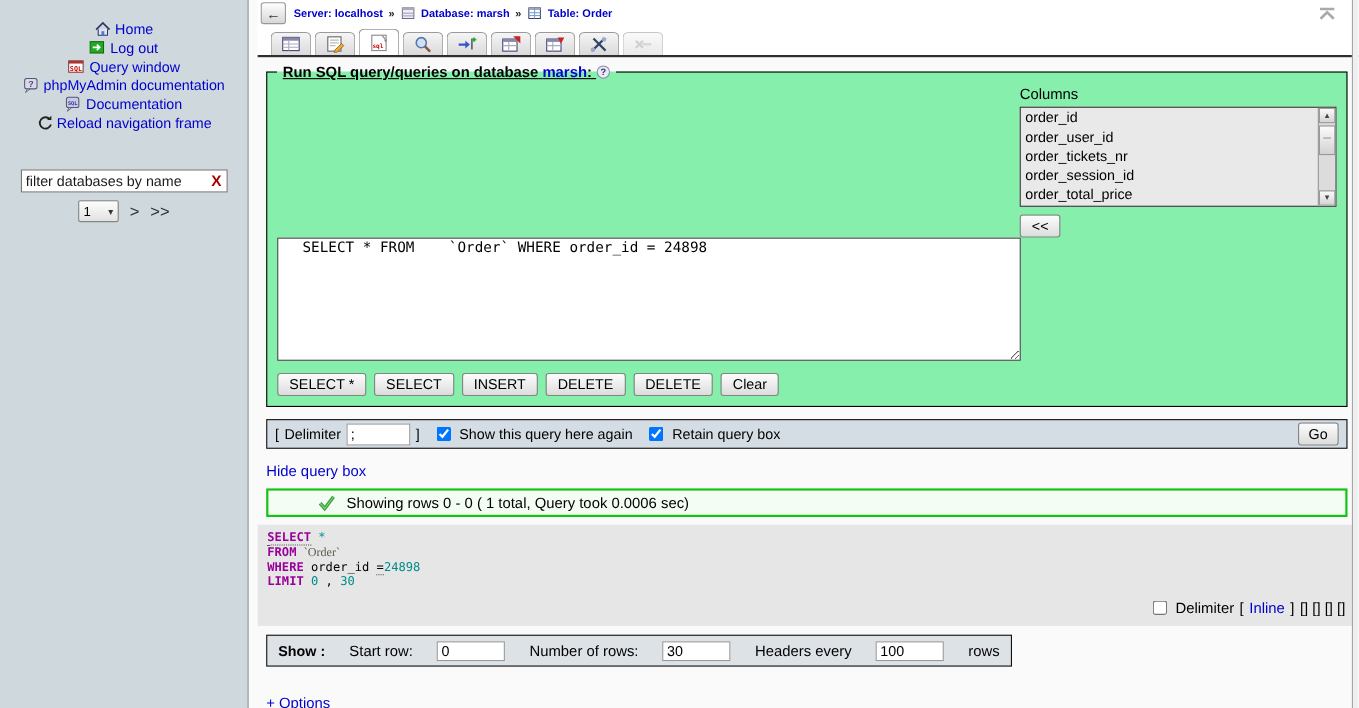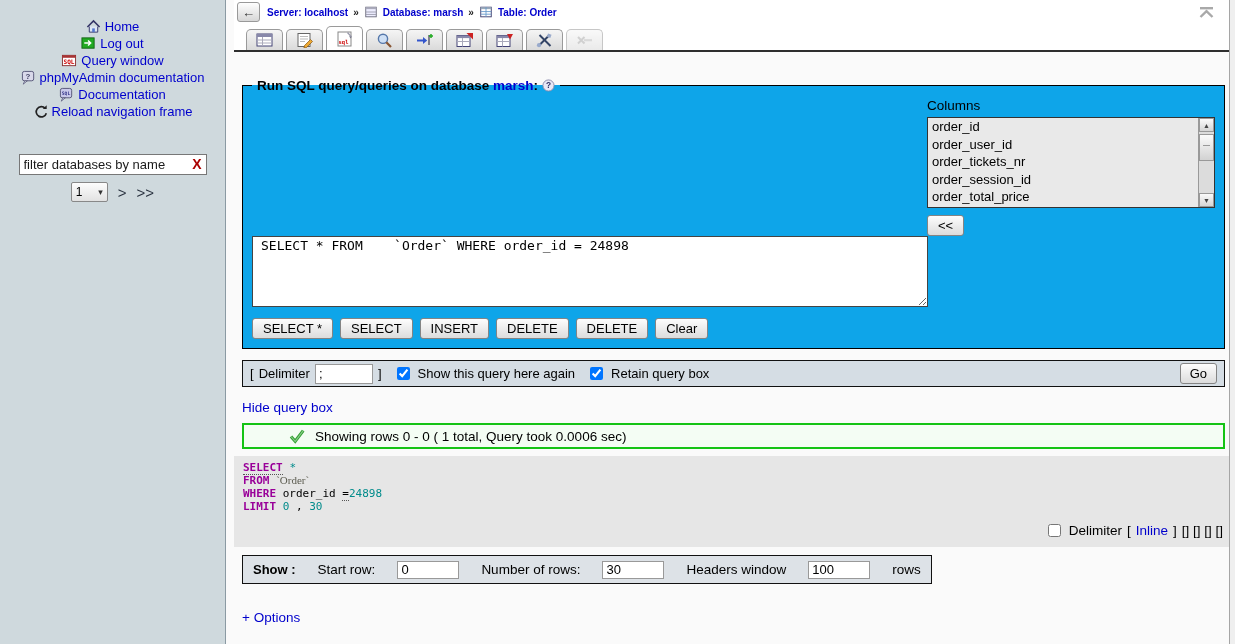--- a/index.html
+++ b/index.html
@@ -38,25 +38,25 @@
           border-bottom:2px solid #2e2e2e;height:24px;box-sizing:content-box;}
   .tab{width:35px;height:20px;border:1px solid #9a9a9a;border-bottom:none;border-radius:5px 5px 0 0;
        background:linear-gradient(#f5f5f5,#dadada);display:flex;align-items:center;justify-content:center;}
   .tab.active{background:#fff;height:23px;}
   .tab.disabled{opacity:.55;}
 
   .content{padding:0 10px 0 8px;}
 
   fieldset{border:1px solid #000;margin:0;}
   legend{font-weight:bold;padding:0 5px;font-size:13.5px;}
-  .querybox{margin-top:26px;padding:2px 9px 9px;background:#0ea5e9;position:relative;}
+  .querybox{margin-top:6px;padding:2px 9px 9px;background:#86efac;position:relative;text-decoration:underline;}
   .db-link{color:#0000cc;}
   .qb-left{float:left;width:676px;}
-  .sql-textarea{width:676px;height:71px;box-sizing:border-box;border:1px solid #444;background:#fff;
-                font:13px "DejaVu Sans Mono",monospace;padding:1px 8px;resize:both;}
+  .sql-textarea{width:676px;height:112px;box-sizing:border-box;border:1px solid #444;background:#fff;
+                font:13px "DejaVu Sans Mono",monospace;padding:1px 22px;resize:both;}
   .qb-buttons{margin-top:8px;display:flex;gap:7px;}
   .btn{font:13px "Liberation Sans",sans-serif;padding:2px 10px;border:1px solid #848484;border-radius:3px;
        background:linear-gradient(#fdfdfd,#dcdcdc);color:#000;}
   .qb-right{float:right;width:288px;padding-left:40px;}
   .columns-label{margin:3px 0 4px;font-size:13.5px;}
   .listbox{border:1px solid #333;background:#e9e9e9;height:89px;position:relative;overflow:hidden;}
   .option{padding:0 4px;line-height:17.6px;font-size:13px;white-space:nowrap;}
   .lb-scroll{position:absolute;right:0;top:0;bottom:0;width:15px;background:#dcdcdc;border-left:1px solid #999;}
   .lb-arrow{height:14px;background:linear-gradient(#fafafa,#d5d5d5);border:1px solid #999;box-sizing:border-box;
             font-size:7px;color:#444;display:flex;align-items:center;justify-content:center;}
@@ -375,21 +375,21 @@
         <span>[] [] [] []</span>
       </div>
     </div>
 
     <div class="showbar">
       <span class="sb-label">Show :</span>
       <span>Start row:</span>
       <input value="0" style="">
       <span>Number of rows:</span>
       <input value="30" style="">
-      <span>Headers window</span>
+      <span>Headers every</span>
       <input value="100" style="">
       <span>rows</span>
     </div>
 
     <div>
       <a class="options-link">+ Options</a>
     </div>
 
     <table class="results" id="results-table">
       

